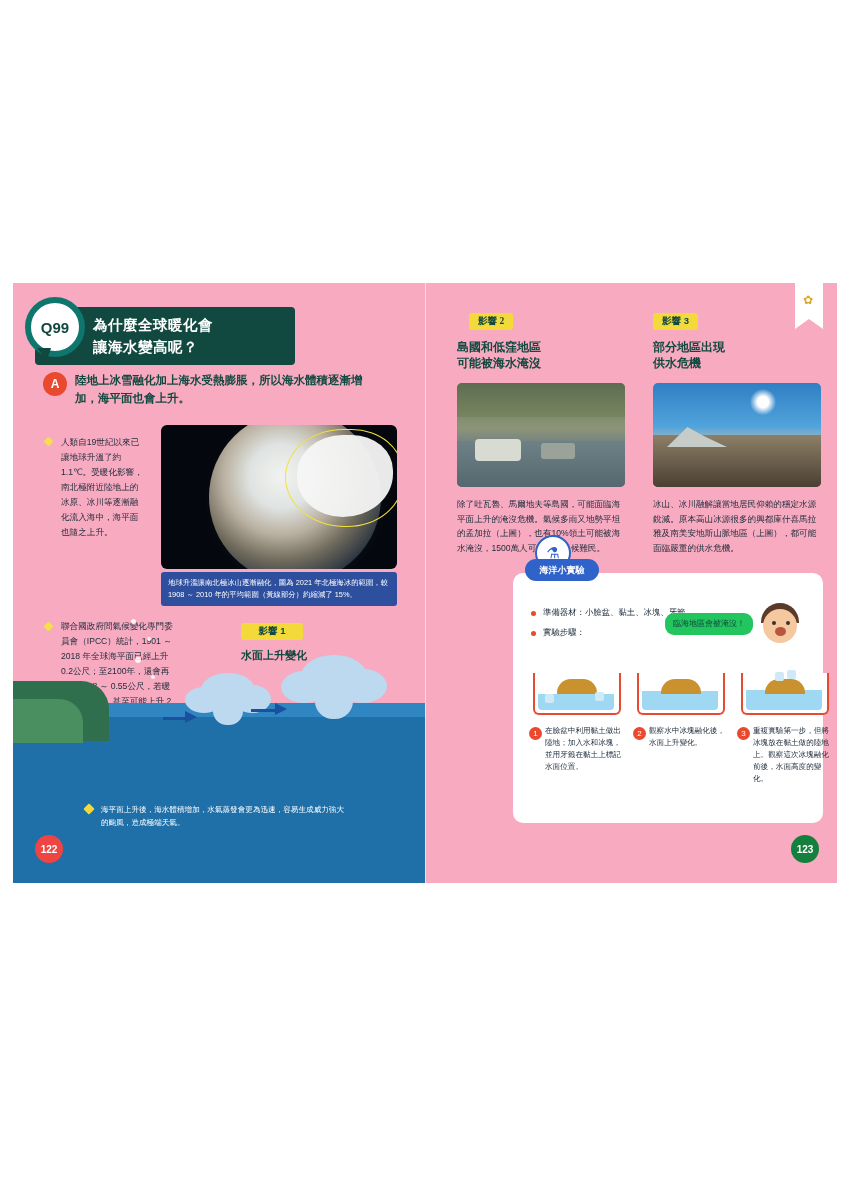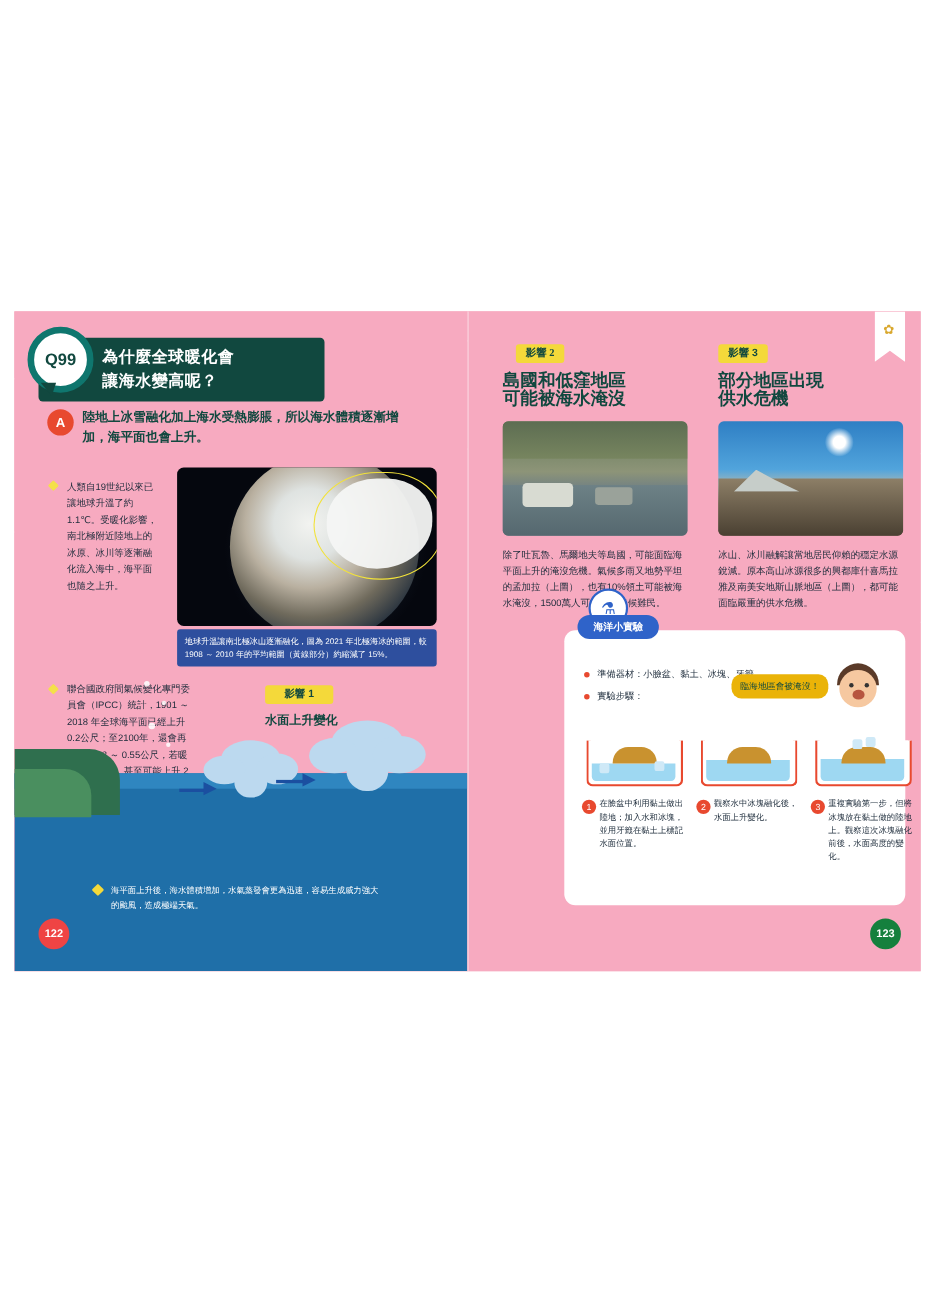--- a/index.html
+++ b/index.html
@@ -50,41 +50,41 @@
   .cloud{position:absolute;background:#bcd9ef;border-radius:50%;}
   .cloud-group{position:absolute;}
   .arrow{position:absolute;height:0;border-top:6px solid transparent;border-bottom:6px solid transparent;border-left:12px solid #1b4fa0;}
   .arrow-line{position:absolute;height:3px;background:#1b4fa0;}
   .sea-caption{position:absolute;left:88px;top:520px;width:250px;color:#fff;font-size:7.6px;line-height:13px;}
   .sea-cap-bullet{position:absolute;left:72px;top:522px;width:8px;height:8px;background:#f4d93a;transform:rotate(45deg);border-radius:1px;}
   .pgnum-left{position:absolute;left:22px;top:552px;width:28px;height:28px;border-radius:50%;background:#ef4444;color:#fff;font-size:10px;font-weight:bold;display:flex;align-items:center;justify-content:center;}
 
   
   .chip{position:absolute;height:17px;background:#f4d93a;border-radius:3px;color:#11483f;font-size:9.5px;font-weight:bold;display:flex;align-items:center;justify-content:center;padding:0 9px;}
-  .eff-title{position:absolute;color:#11483f;font-size:16px;font-weight:bold;line-height:16px;}
+  .eff-title{position:absolute;color:#11483f;font-size:12px;font-weight:bold;line-height:16px;}
   .photo{position:absolute;border-radius:5px;overflow:hidden;}
   .flood{background:linear-gradient(#6f7c62 0%,#7d8a6c 28%,#8d9478 44%,#6f7f84 60%,#5b6f78 100%);}
   .flood:before{content:"";position:absolute;left:0;top:56%;width:100%;height:44%;background:linear-gradient(#6d8186,#55686f);}
   .mount{background:linear-gradient(#2f7fc4 0%,#51a4dc 42%,#9fb6ba 55%,#6f6352 72%,#4e4334 100%);}
   .mount:before{content:"";position:absolute;left:58%;top:6px;width:26px;height:26px;border-radius:50%;background:radial-gradient(circle,#ffffff 0%,#ffffff 30%,rgba(255,255,255,0) 72%);}
   .body-text{position:absolute;color:#1c2b3a;font-size:8.6px;line-height:14.6px;}
 
   .exp-card{position:absolute;left:88px;top:290px;width:310px;height:250px;background:#fff;border-radius:10px;}
   .exp-tab{position:absolute;left:100px;top:276px;width:74px;height:22px;background:#2f63c9;border-radius:11px;color:#fff;font-size:9px;font-weight:bold;display:flex;align-items:center;justify-content:center;}
   .flask{position:absolute;left:110px;top:252px;width:32px;height:32px;border-radius:50%;background:#fff;border:2px solid #2f63c9;display:flex;align-items:center;justify-content:center;color:#2f63c9;font-size:15px;}
   .exp-title{position:absolute;left:150px;top:300px;width:230px;text-align:center;color:#11483f;font-size:13px;font-weight:bold;}
   .exp-li{position:absolute;color:#1c2b3a;font-size:8.4px;line-height:14px;}
   .exp-dot{position:absolute;width:5px;height:5px;border-radius:50%;background:#e8492f;}
   .step-box{position:absolute;top:372px;width:84px;height:60px;}
   .tank{position:absolute;left:0;top:18px;width:84px;height:40px;border:2.5px solid #e8492f;border-top:none;border-radius:0 0 6px 6px;background:#fff;}
   .tank-water{position:absolute;left:3px;bottom:3px;width:76px;height:16px;background:#9ed8f2;border-radius:0 0 4px 4px;}
   .clay{position:absolute;left:22px;bottom:19px;width:40px;height:15px;background:#c9922f;border-radius:14px 14px 0 0;}
   .stepnum{position:absolute;width:13px;height:13px;border-radius:50%;background:#e8492f;color:#fff;font-size:8px;display:flex;align-items:center;justify-content:center;}
   .steptext{position:absolute;width:78px;color:#1c2b3a;font-size:7.6px;line-height:12px;}
-  .bubble-note{position:absolute;left:240px;top:330px;width:88px;background:#eab308;border-radius:9px;color:#11483f;font-size:8px;line-height:12px;padding:5px 7px;box-sizing:border-box;text-align:center;}
+  .bubble-note{position:absolute;left:240px;top:330px;width:88px;background:#22c55e;border-radius:9px;color:#11483f;font-size:8px;line-height:12px;padding:5px 7px;box-sizing:border-box;text-align:center;}
   .face{position:absolute;left:336px;top:318px;width:40px;height:46px;}
   .face-head{position:absolute;left:2px;top:8px;width:34px;height:34px;border-radius:50%;background:#f6c8a0;}
   .face-hair{position:absolute;left:0px;top:2px;width:38px;height:20px;border-radius:19px 19px 0 0;background:#5a3a28;}
   .face-mouth{position:absolute;left:14px;top:26px;width:11px;height:9px;border-radius:50%;background:#b7553f;}
   .face-eye{position:absolute;width:4px;height:4px;border-radius:50%;background:#333;top:20px;}
   .pgnum-right{position:absolute;left:366px;top:552px;width:28px;height:28px;border-radius:50%;background:#15803d;color:#fff;font-size:10px;font-weight:bold;display:flex;align-items:center;justify-content:center;}
   .bookmark{position:absolute;left:370px;top:0;width:28px;height:46px;background:#fff;clip-path:polygon(0 0,100% 0,100% 100%,50% 78%,0 100%);}
   .bookmark .leaf{position:absolute;left:8px;top:10px;color:#d9a82e;font-size:12px;}
 </style>
 </head>

